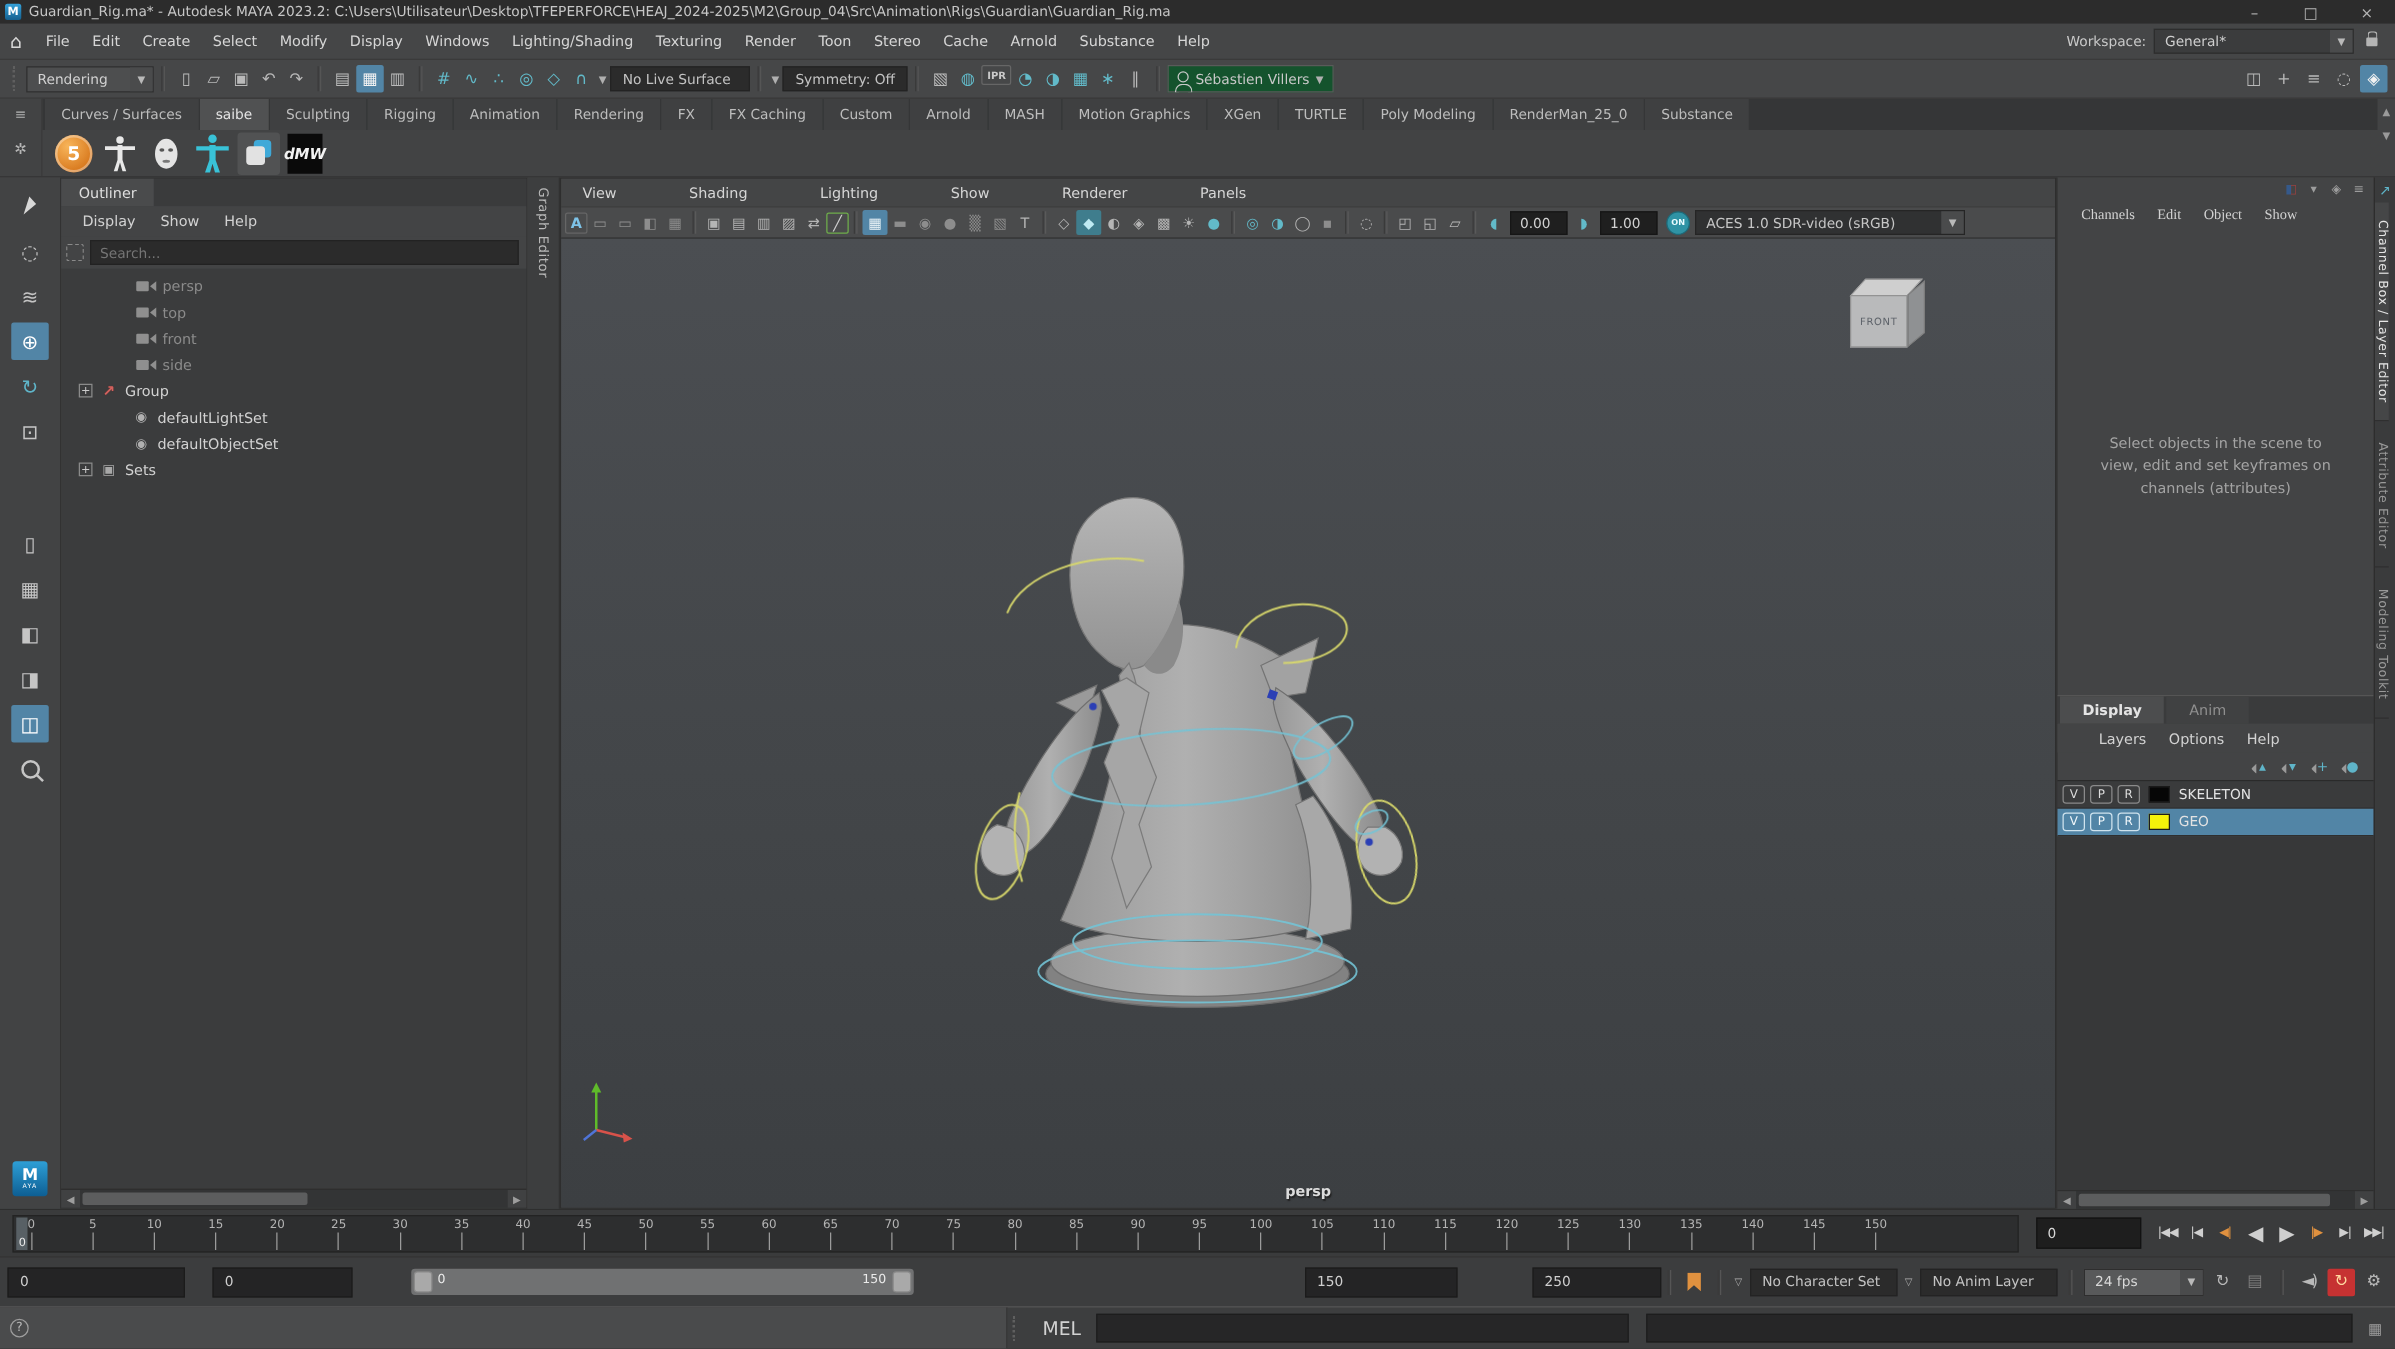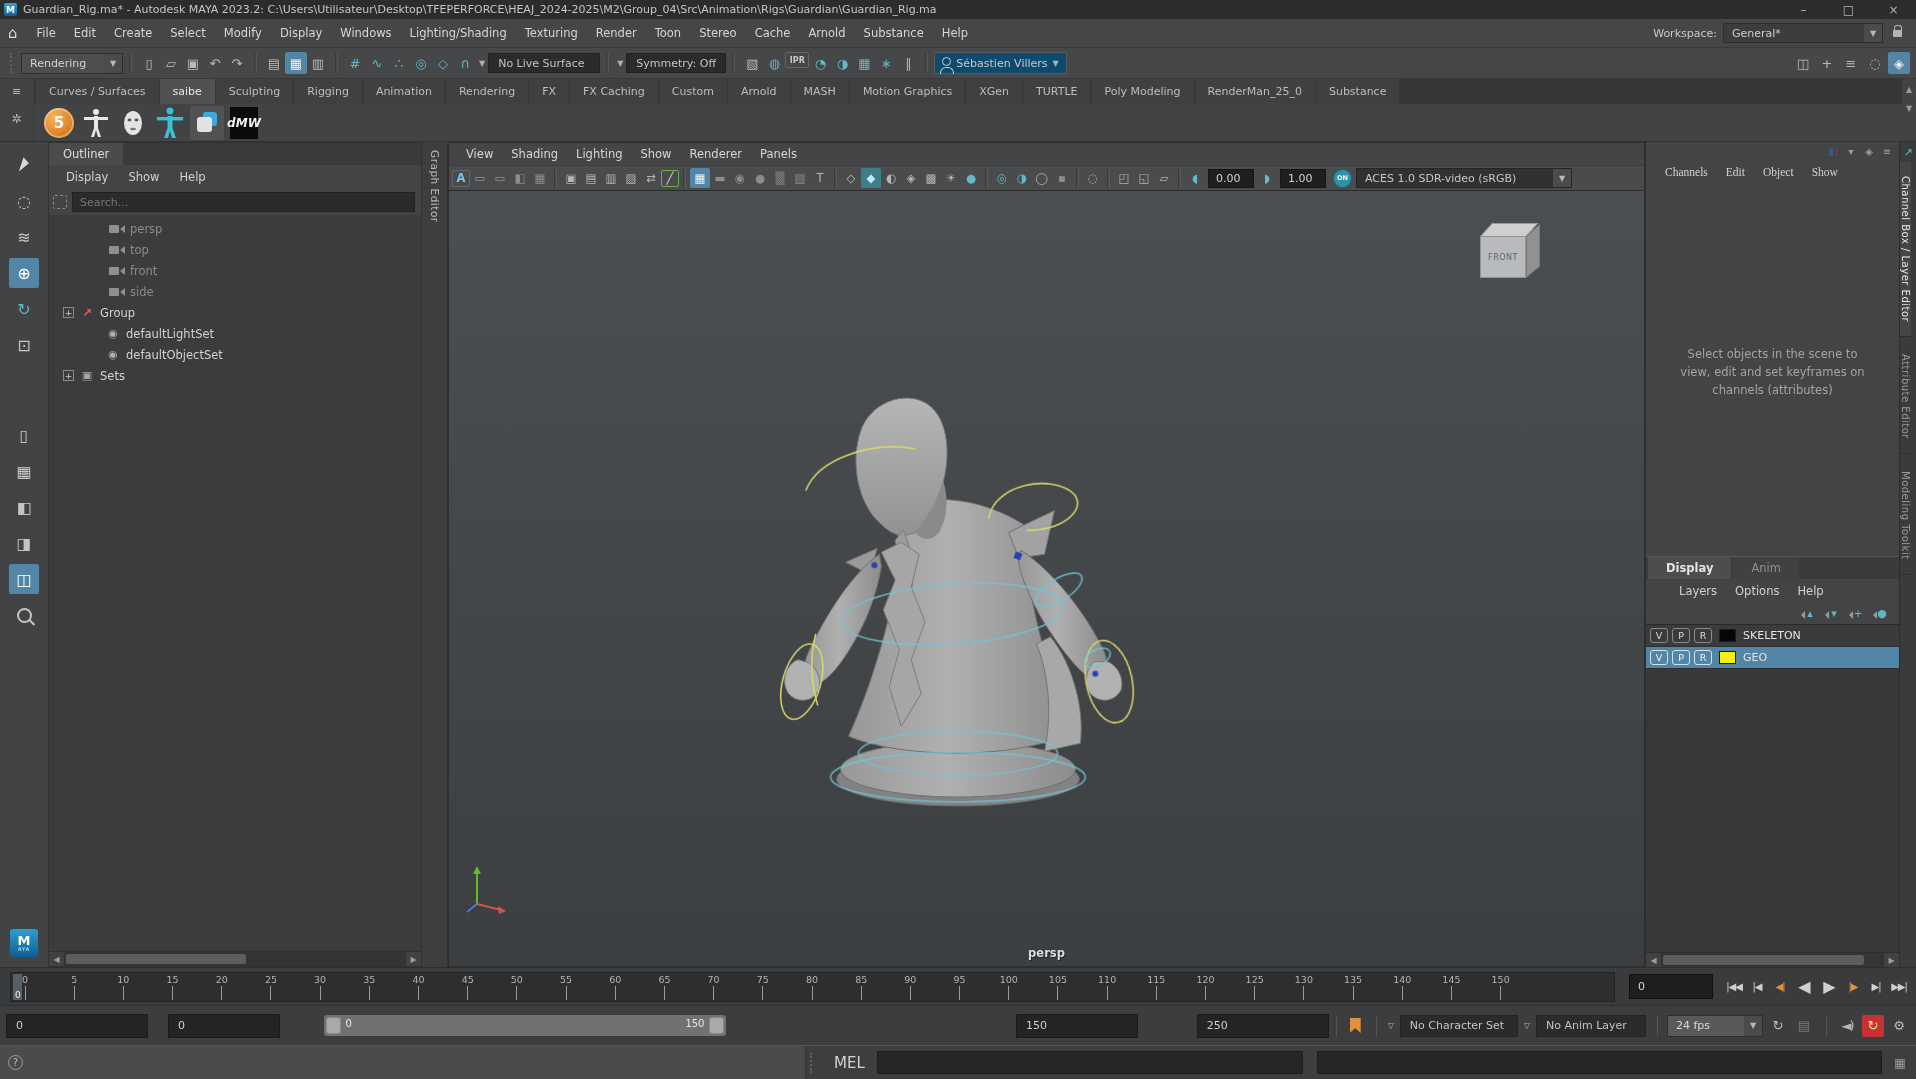--- a/index.html
+++ b/index.html
@@ -31,21 +31,21 @@
   .grip { width:6px; height:20px; border-left:2px dotted #5f5f5f; margin:0 4px; }
   .combo { height:21px; background:#4d4e4f; border:1px solid #2e2e2e; display:flex; align-items:center; }
   .combo .val { padding:0 8px; color:#d2d2d2; }
   .icn { width:22px; height:22px; display:inline-flex; align-items:center; justify-content:center;
          color:#b9b9b9; font-size:13px; border-radius:2px; flex:none; }
   .icn.active { background:#5285a6; color:#f2f2f2; }
   .icn.teal { color:#62bac9; }
   .icn.txt { font-size:8px; font-weight:bold; color:#c9c9c9; letter-spacing:0; border:1px solid #666; width:24px; height:16px; }
   .sep { width:3px; height:20px; border-left:1px solid #3a3a3a; border-right:1px solid #555; margin:0 5px; flex:none; }
   .field { background:#2b2b2b; border:1px solid #232323; height:20px; display:flex; align-items:center; padding:0 9px; color:#c3c3c3; white-space:nowrap; }
-  .user-chip { height:22px; border:1px solid #5a5a5a; background:#0c4a6e; display:flex; align-items:center; gap:5px; padding:0 7px; }
+  .user-chip { height:22px; border:1px solid #5a5a5a; background:#14532d; display:flex; align-items:center; gap:5px; padding:0 7px; }
   .person-glyph { width:9px; height:9px; border:1.5px solid #c9c9c9; border-radius:50%; position:relative; margin-top:-4px;}
   .person-glyph::after { content:""; position:absolute; top:9px; left:-3px; width:12px; height:6px; border:1.5px solid #c9c9c9; border-bottom:none; border-radius:6px 6px 0 0; }
   .right-icons { margin-left:auto; display:flex; gap:2px; }
 
   
   .shelf { height:63px; background:#424344; border-bottom:1px solid #333; display:flex; }
   .shelf-gutter { width:34px; border-right:1px solid #3a3a3a; display:flex; flex-direction:column; align-items:center; padding-top:6px; gap:14px; color:#b5b5b5; }
   .shelf-body { flex:1; min-width:0; }
   .shelf-tabs { height:25px; background:#353637; display:flex; gap:1px; padding-left:2px; overflow:hidden; }
   .shelf-tab { padding:0 13px; line-height:25px; background:#3f4041; color:#bdbdbd; font-size:11px; white-space:nowrap; }
@@ -99,21 +99,21 @@
   .ticon.setf::before { content:"▣"; color:#a8a8a8; }
   .hscroll { height:15px; background:#353637; display:flex; align-items:center; border-top:1px solid #2e2e2e; }
   .hs-arrow { width:15px; height:100%; display:flex; align-items:center; justify-content:center; color:#9d9d9d; font-size:8px; background:#404142; }
   .hs-track { flex:1; height:100%; position:relative; background:#333435; }
   .hs-thumb { position:absolute; top:2px; bottom:2px; left:2px; width:180px; background:#5c5d5e; border-radius:2px; }
 
   .graph-strip { width:26px; background:#3d3e3f; border-right:1px solid #313131; display:flex; flex-direction:column; align-items:center; padding-top:8px; }
   .vtext { writing-mode:vertical-rl; font-size:10.5px; color:#b9b9b9; letter-spacing:.5px; }
 
   .viewport { flex:1; min-width:0; display:flex; flex-direction:column; background:#424344; border:1px solid #2e2e2e; }
-  .vp-menus { height:22px; display:flex; align-items:center; padding-left:8px; background:#444546; }
+  .vp-menus { height:22px; display:flex; align-items:center; padding-left:8px; background:#444546;gap:40px; }
   .vp-menu { padding:2px 9px; font-size:11.5px; color:#d6d6d6; }
   .vp-toolbar { height:26px; display:flex; align-items:center; background:#4a4b4c; border-top:1px solid #3c3c3c; border-bottom:1px solid #2c2c2c; padding:0 3px; overflow:hidden; }
   .vicon { width:20px; height:20px; display:inline-flex; align-items:center; justify-content:center; color:#b5b5b5; font-size:11.5px; border-radius:2px; flex:none; }
   .vicon.dim { color:#8d8d8d; }
   .vicon.active { background:#5285a6; color:#eef6fa; }
   .vicon.activeteal { background:#3f7d8d; color:#bfeaf2; }
   .vicon.teal { color:#62bac9; }
   .vicon.va { color:#7ec3e8; font-weight:bold; border:1px solid #666; width:18px; height:17px; }
   .vicon.greenbox { border:1px solid #6fae4b; color:#cfcfcf; width:18px; height:17px; }
   .vicon.sep { width:3px; height:18px; border-left:1px solid #3a3a3a; border-right:1px solid #5a5a5a; margin:0 4px; border-radius:0; }
@@ -886,21 +886,21 @@
     <span style="width:48px;"></span>
     <div class="rslider">
       <span class="rhandle" style="left:2px;"></span>
       <span class="rh-label" style="left:21px;">0</span>
       <span class="rh-label" style="right:22px;">150</span>
       <span class="rhandle" style="right:2px;"></span>
     </div>
     <span style="width:390px;"></span>
     <span class="rfield" style="width:122px;">150</span>
     <span style="width:26px;"></span>
-    <span class="rfield" style="width:132px;margin-left:40px;">250</span>
+    <span class="rfield" style="width:103px;margin-left:40px;">250</span>
 
     <div class="range-right">
       <span class="sep"></span>
       <span class="bookmark-icon"></span>
       <span class="sep"></span>
       <span class="drop7">▽</span>
       <span class="field" style="width:118px;height:22px;">No Character Set</span>
       <span class="drop7">▽</span>
       <span class="field" style="width:110px;height:22px;">No Anim Layer</span>
       <span class="sep"></span>

